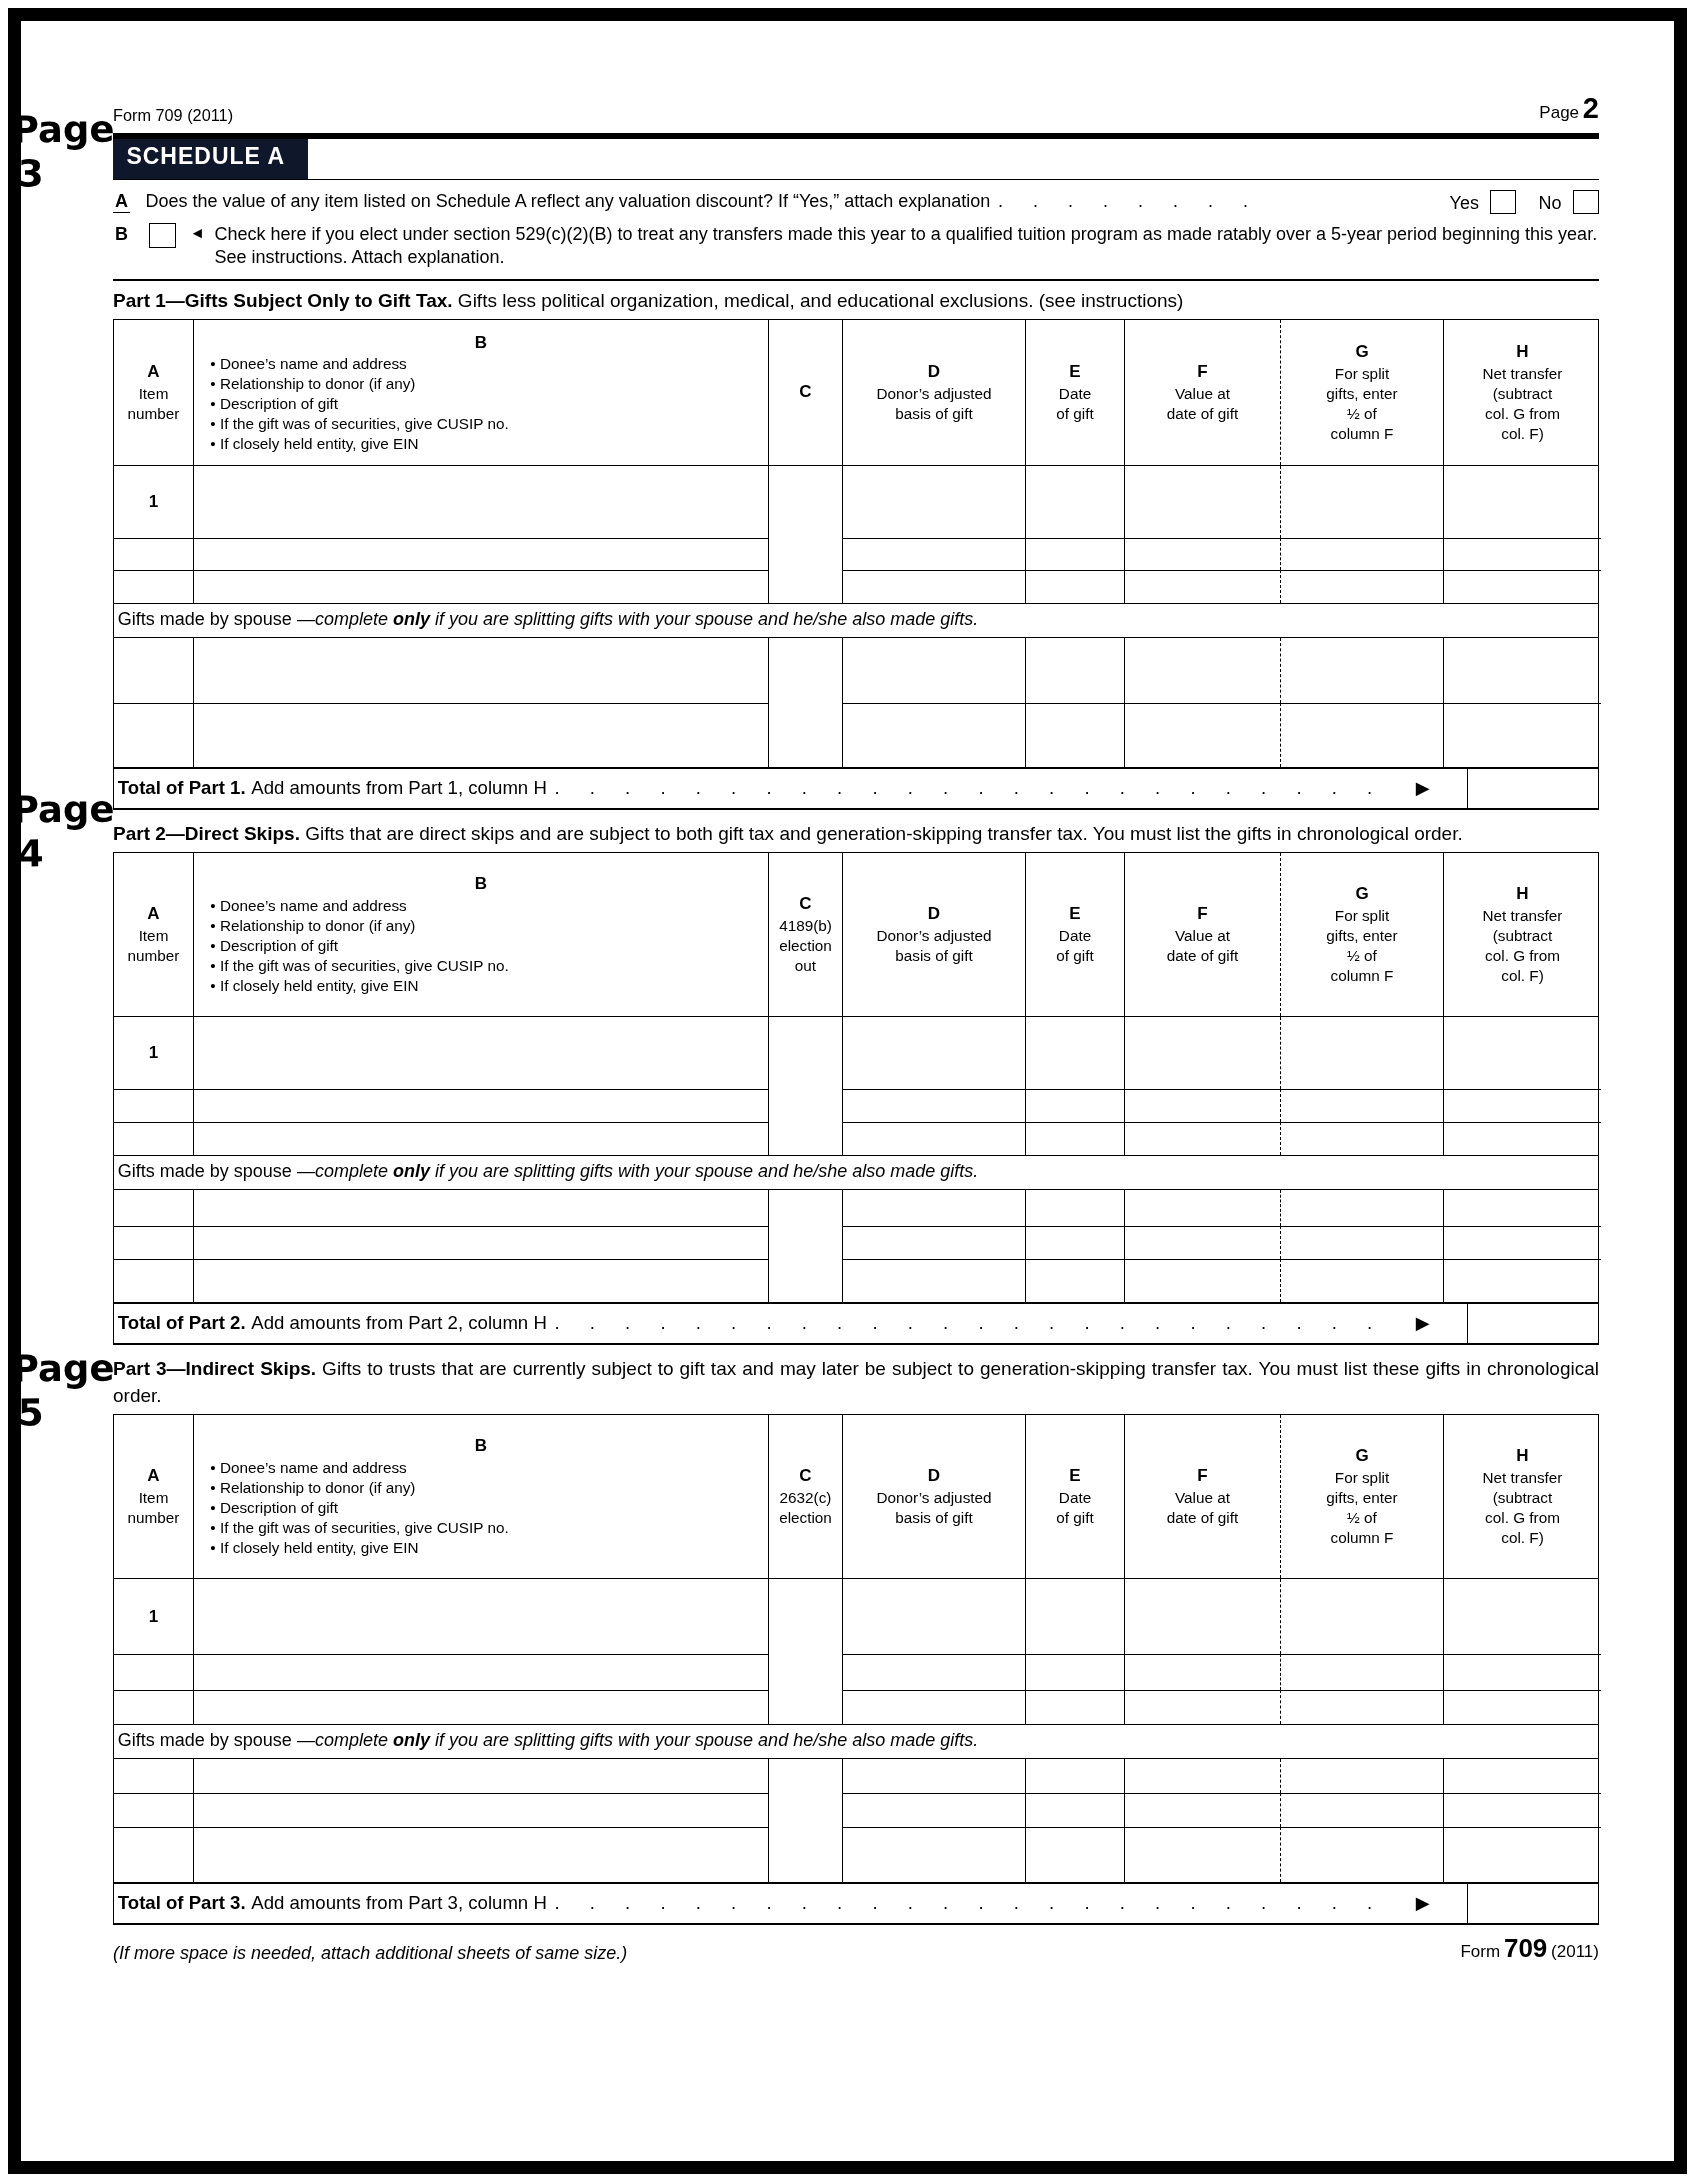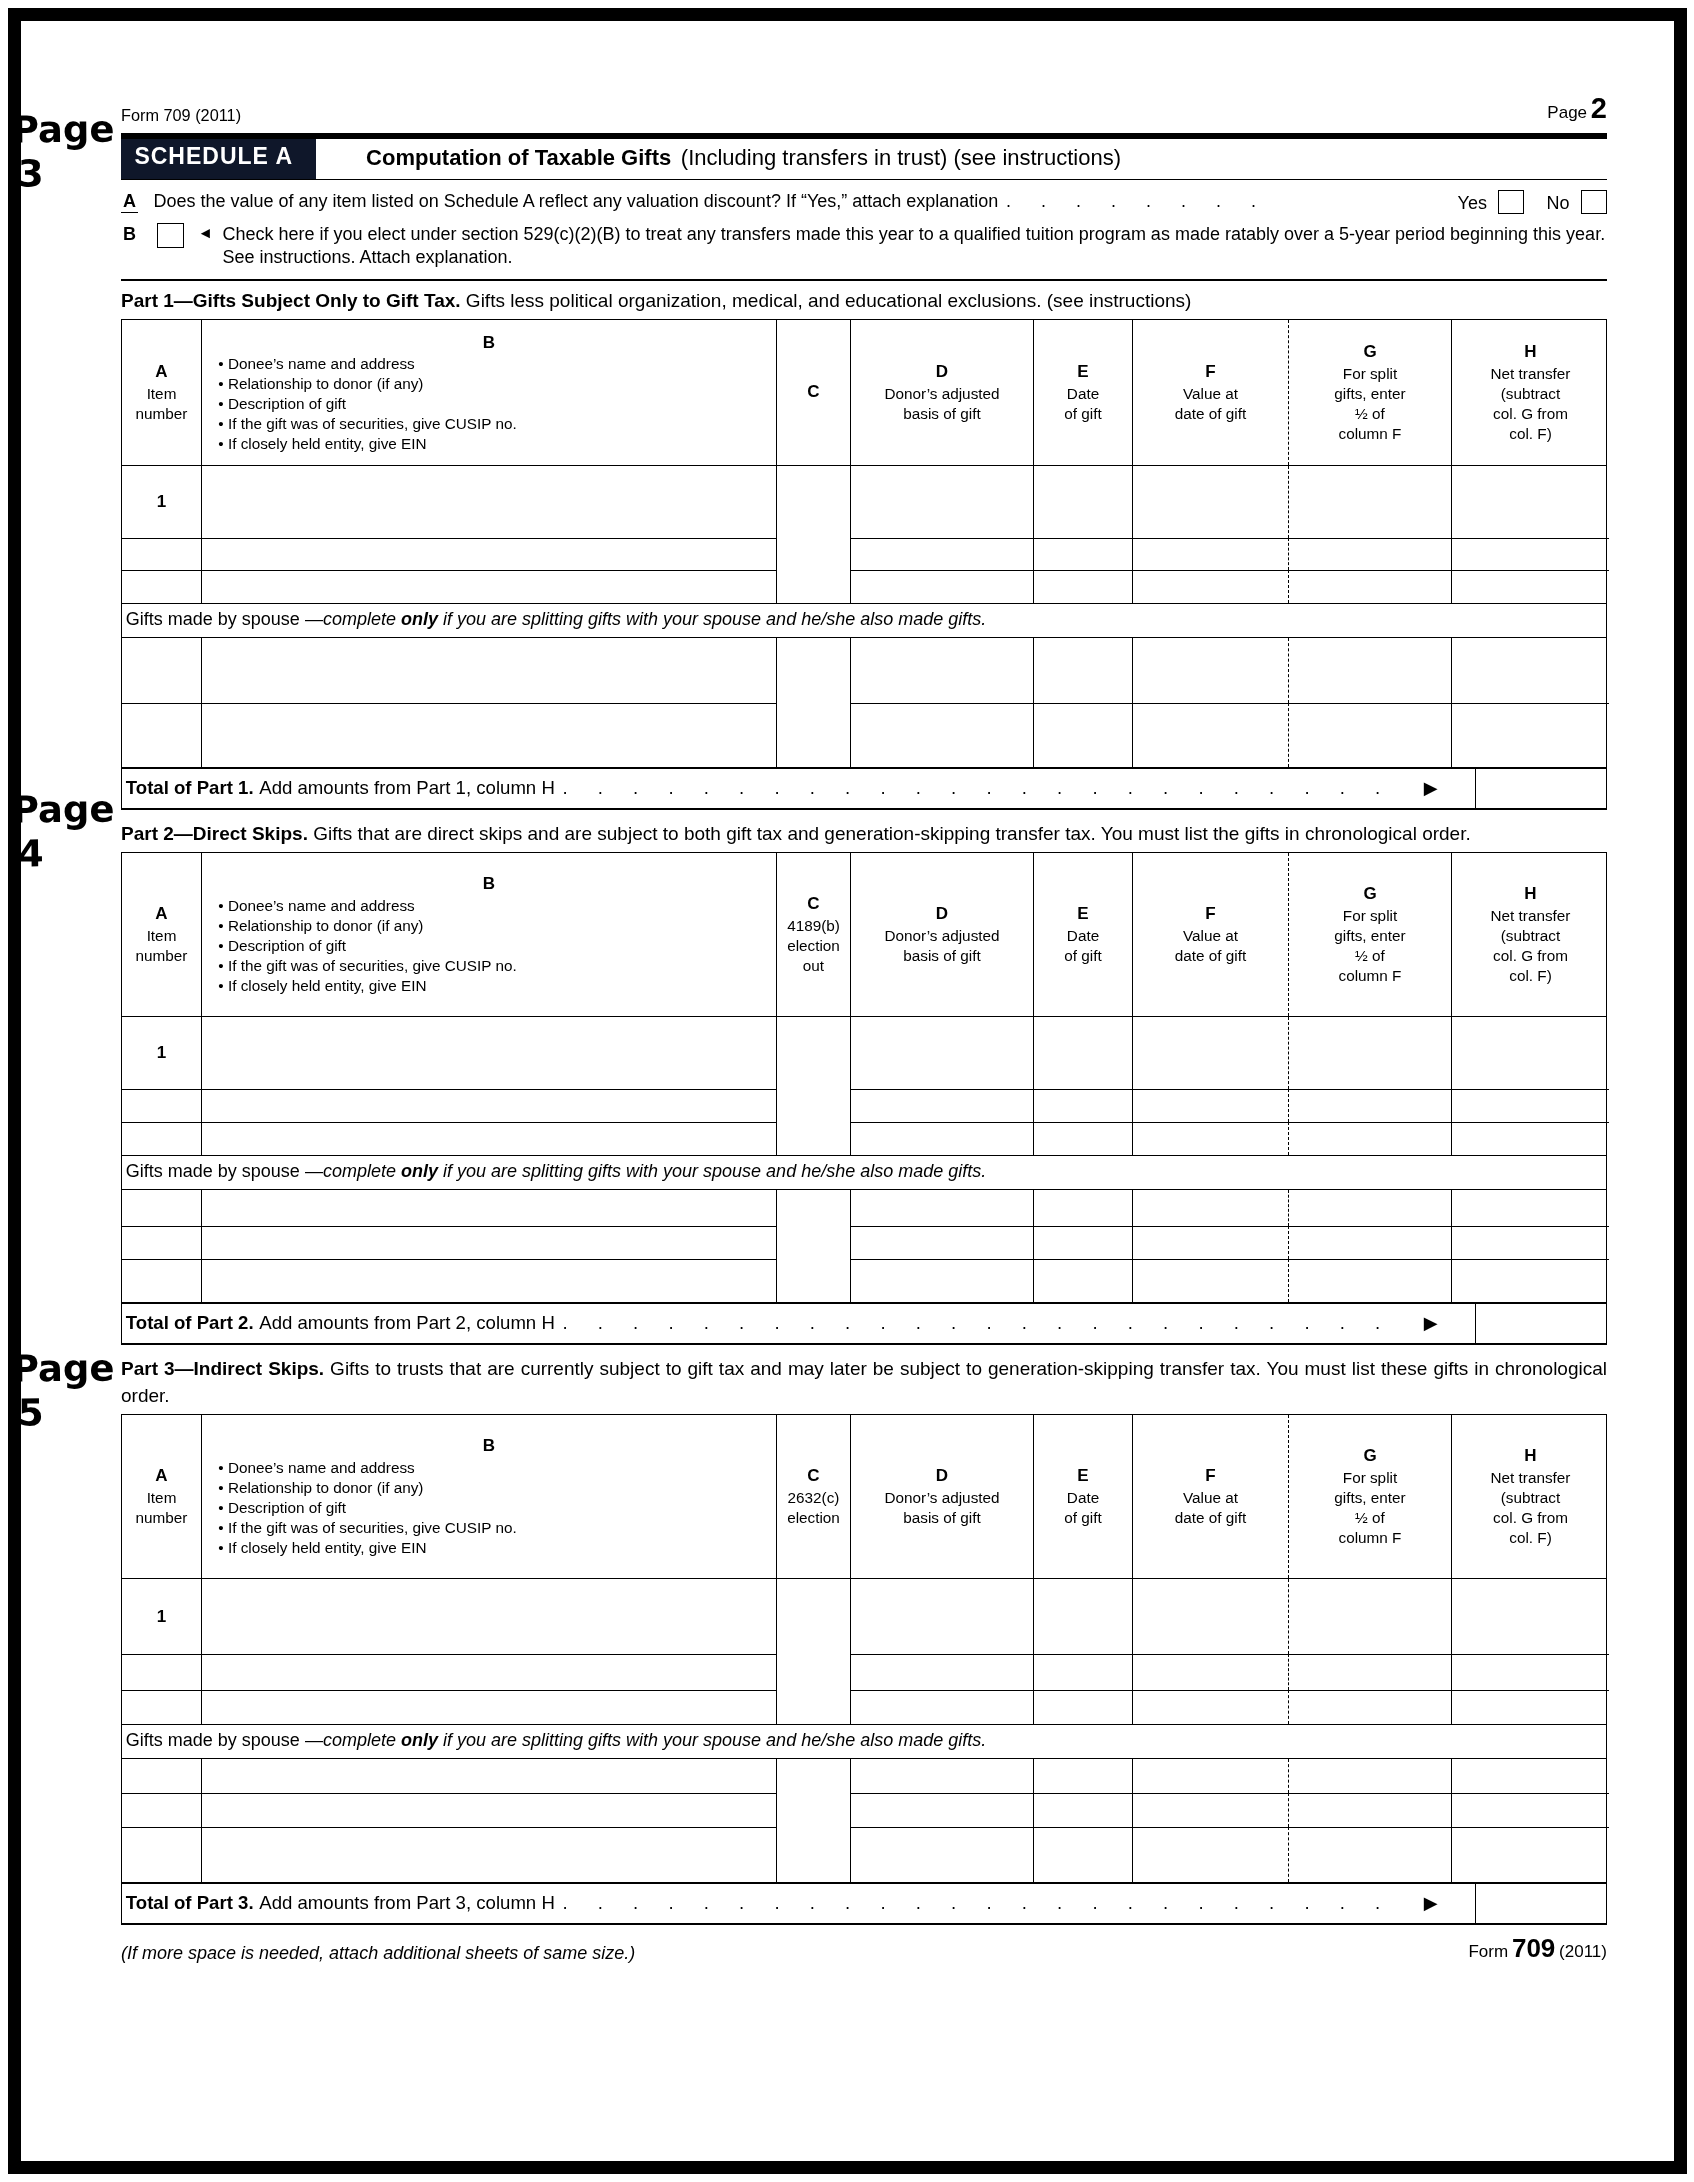--- a/index.html
+++ b/index.html
@@ -1,19 +1,19 @@
 <!DOCTYPE html>
 <html><head>
 <meta charset="utf-8">
 <style>
   html,body{margin:0;padding:0;background:#e8e8e8;}
   .page{position:relative;width:1695px;height:2182px;background:#fff;margin:0 auto;
         font-family:"Liberation Sans",sans-serif;color:#000;overflow:hidden;}
   .scan-frame{position:absolute;left:7.6px;top:7.6px;right:7.6px;bottom:7.6px;border:13.4px solid #000;pointer-events:none;}
-  .content{position:absolute;left:113px;top:96px;width:1486px;margin-left:8px;}
+  .content{position:absolute;left:113px;top:96px;width:1486px;}
 
   
   .form-header{display:flex;justify-content:space-between;align-items:flex-end;height:29px;font-size:16.3px;}
   .pageno{font-size:17px;}
   .pageno b{font-size:29px;font-weight:bold;margin-left:3.8px;}
 
   
   .sched-bar{margin-top:7.6px;border-top:6.7px solid #000;border-bottom:1.9px solid #000;display:flex;align-items:stretch;height:40px;}
   .sched-label{background:#0f172a;color:#fff;font-weight:bold;font-size:23px;padding:4.8px 23px 0 13.4px;letter-spacing:1px;}
   .sched-title{font-size:22px;padding:6.7px 0 0 50px;white-space:nowrap;}
@@ -93,23 +93,20 @@
 
   <div class="content">
 
     <div class="form-header">
       <span>Form 709 (2011)</span>
       <span class="pageno"><span>Page</span><b>2</b></span>
     </div>
 
     <div class="sched-bar">
       <div class="sched-label">SCHEDULE A</div>
-      <div class="sched-title">
-        <span class="bold">Computation of Taxable Gifts</span><span>(Including transfers in trust) (see instructions)</span>
-      </div>
     </div>
 
     <div class="qline">
       <div class="qletter"><span>A</span></div>
       <div style="white-space:nowrap;">Does the value of any item listed on Schedule A reflect any valuation discount? If “Yes,” attach explanation</div>
       <div class="leader">. . . . . . . .</div>
       <div style="white-space:nowrap;">
         <span>Yes</span><span class="cbx"></span>
         <span style="margin-left:17px;">No</span><span class="cbx"></span>
       </div>

